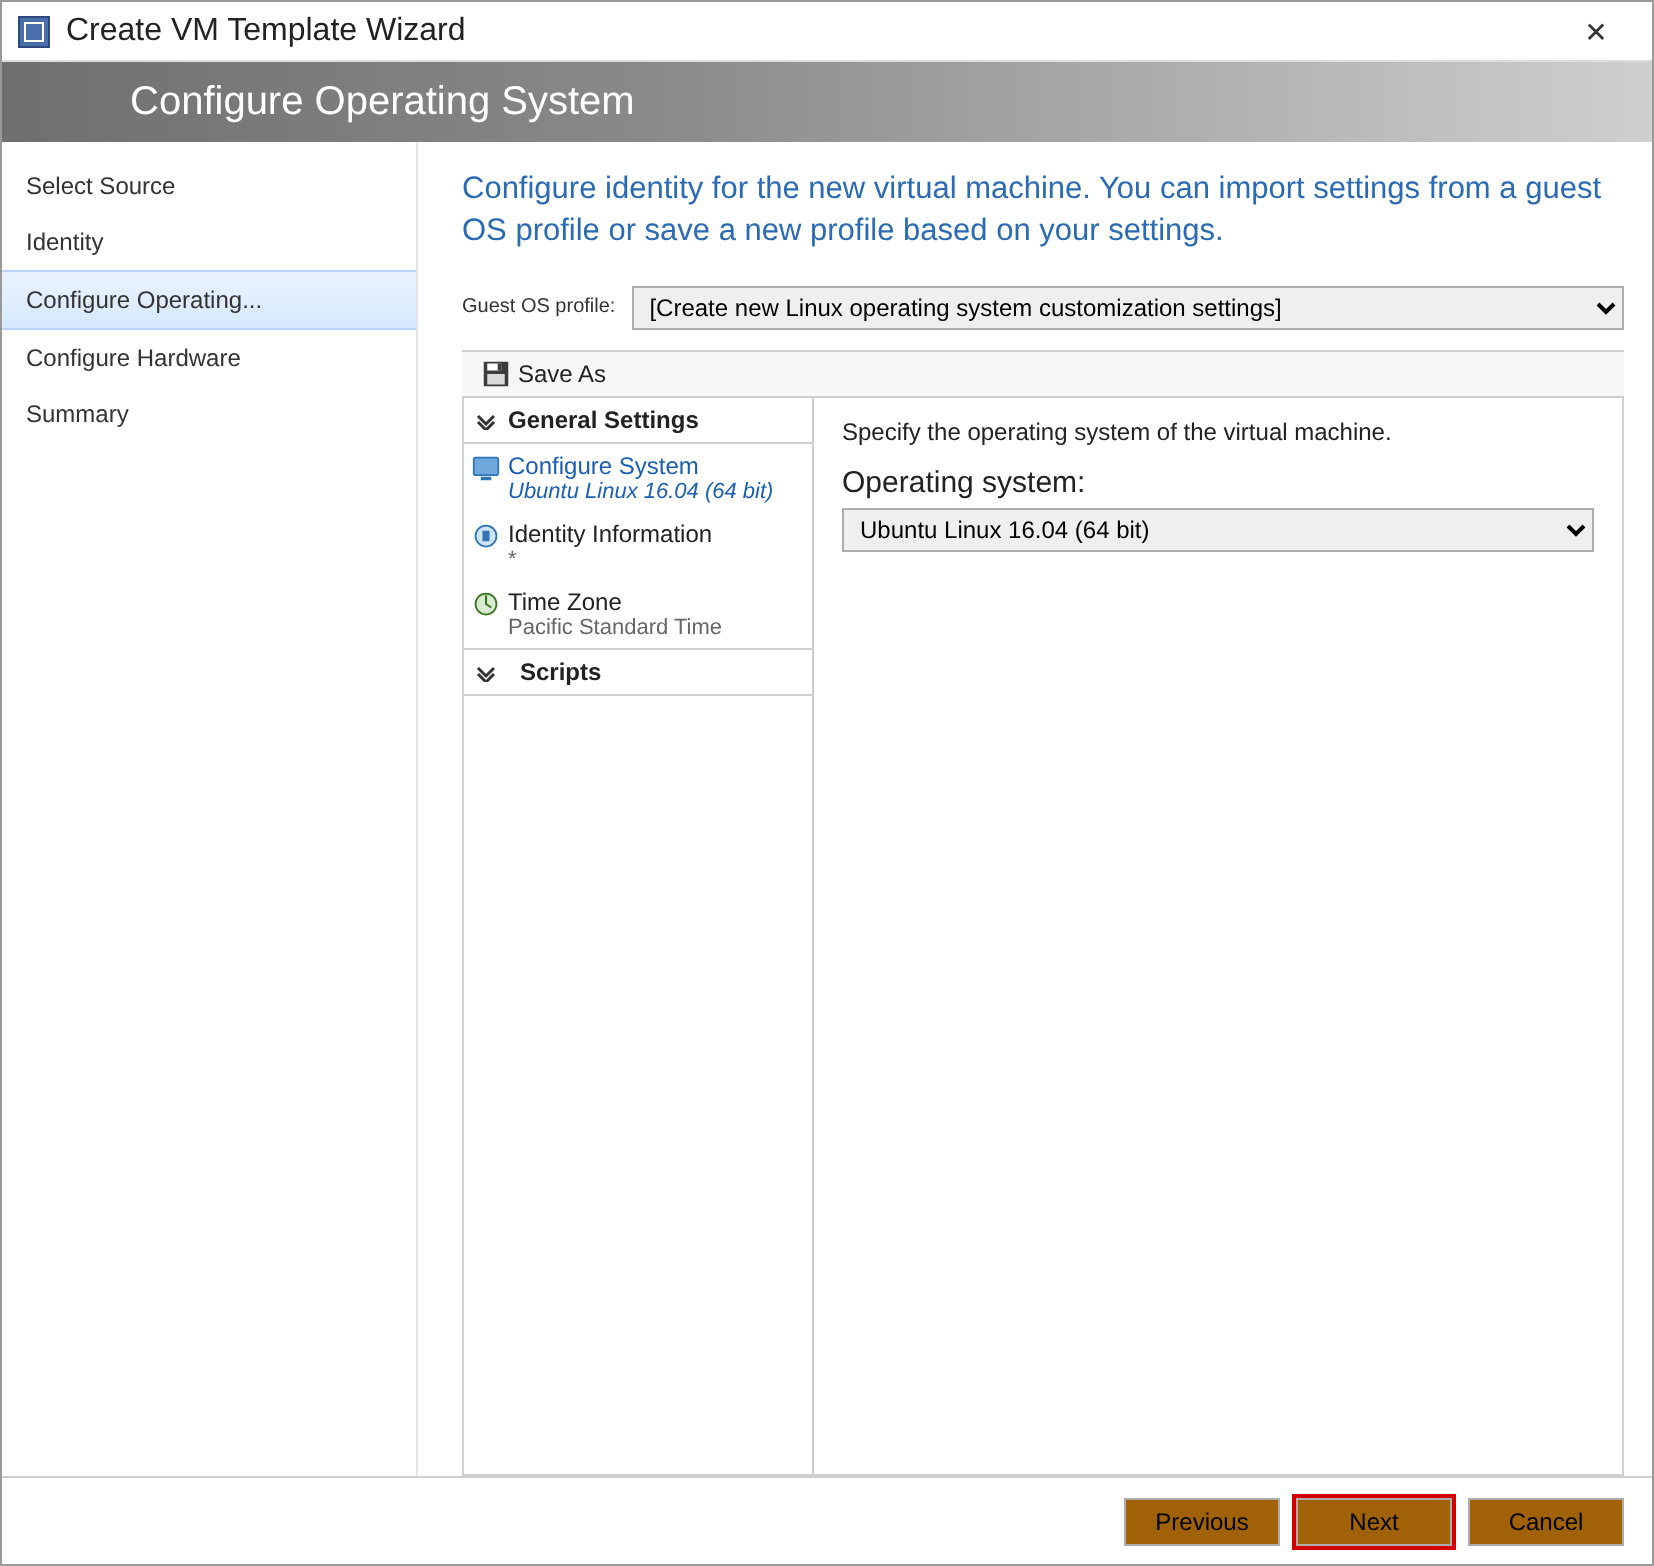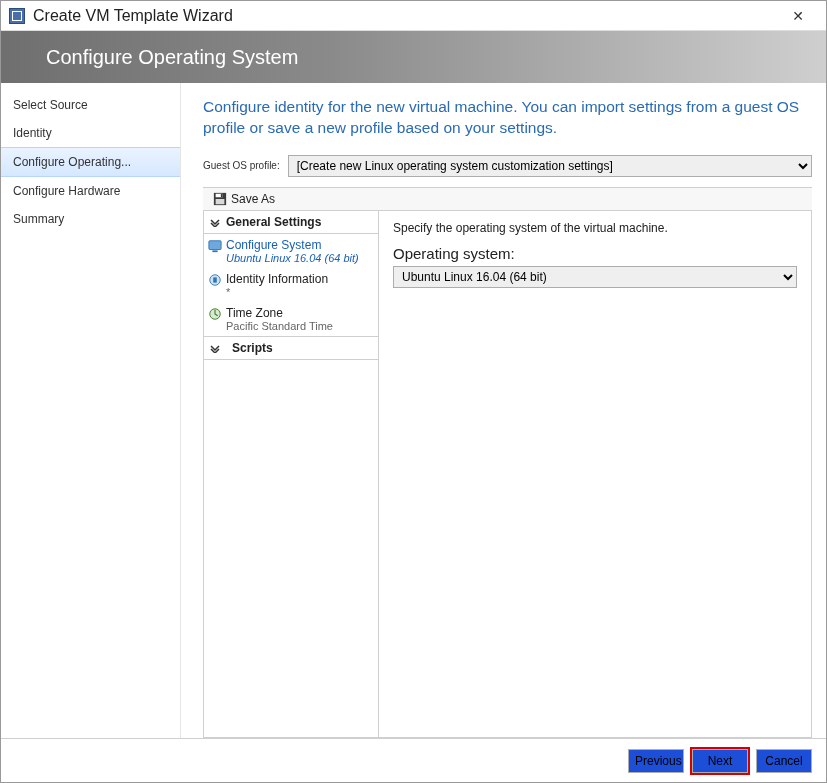--- a/index.html
+++ b/index.html
@@ -3,23 +3,23 @@
 <meta charset="utf-8">
 <style>
   * { box-sizing: border-box; }
   html, body { margin:0; padding:0; font-family: "Segoe UI", Tahoma, sans-serif; font-size:12px; color:#222; background:#fff; }
   .window { width:827px; height:783px; border:1px solid #999; display:flex; flex-direction:column; background:#fff; }
   .titlebar { height:30px; display:flex; align-items:center; padding:0 8px; border-bottom:1px solid #ddd; background:#fff; }
   .titlebar .app-icon { width:16px; height:16px; background:#4a6ea9; border:1px solid #2c4a7a; margin-right:8px; position:relative; }
   .titlebar .app-icon::after{content:"";position:absolute;inset:2px;border:1px solid #fff;}
   .titlebar .title { flex:1; font-size:16px; }
   .titlebar .close { width:40px; text-align:center; font-size:14px; color:#333; cursor:pointer; }
-  .banner { height:52px; background:linear-gradient(to right,#6f6f6f 0%,#8a8a8a 40%,#cfcfcf 100%); display:flex; align-items:center; padding-left:45px; color:#fff; font-size:20px; font-weight:300; }
+  .banner { height:40px; background:linear-gradient(to right,#6f6f6f 0%,#8a8a8a 40%,#cfcfcf 100%); display:flex; align-items:center; padding-left:64px; color:#fff; font-size:20px; font-weight:300; }
   .body { flex:1; display:flex; min-height:0; }
-  .nav { width:180px; border-right:1px solid #e5e5e5; background:#fff; padding-top:8px; }
+  .nav { width:208px; border-right:1px solid #e5e5e5; background:#fff; padding-top:8px; }
   .nav-item { padding:7px 12px; font-size:12px; color:#333; cursor:pointer; white-space:nowrap; overflow:hidden; text-overflow:ellipsis; }
   .nav-item.selected { background:linear-gradient(#eaf3ff,#d6e8ff); border-top:1px solid #b8d6fb; border-bottom:1px solid #b8d6fb; }
   .content { flex:1; display:flex; flex-direction:column; padding:14px 14px 0 22px; min-width:0; }
   .intro { color:#2a6bb4; font-size:15.5px; line-height:1.35; margin-bottom:16px; }
   .row-profile { display:flex; align-items:center; gap:8px; margin-bottom:10px; }
   .lbl { font-size:10px; color:#333; }
   select.combo { flex:1; height:22px; font-size:12px; border:1px solid #adadad; background:#efefef; padding:0 4px; }
   .toolbar { display:flex; align-items:center; height:24px; border:1px solid #cfcfcf; border-left:none; border-right:none; background:#f7f7f7; padding-left:4px; gap:4px; }
   .toolbar .tb-btn { display:flex; align-items:center; gap:4px; padding:2px 6px; cursor:pointer; }
   .disk-icon { width:14px; height:14px; display:inline-block; }
@@ -31,21 +31,21 @@
   .tree-item .ti-icon { position:absolute; left:4px; top:5px; width:14px; height:14px; }
   .tree-item .ti-title { font-size:12px; color:#222; }
   .tree-item .ti-sub { font-size:11px; color:#666; padding-left:0px; }
   .tree-item.selected .ti-title { color:#1a5fb4; }
   .tree-item.selected .ti-sub { color:#1a5fb4; font-style:italic; }
   .detail { flex:1; padding:10px 14px; overflow:auto; }
   .detail .hint { font-size:12px; margin-bottom:10px; }
   .detail .field-label { font-size:15px; margin-bottom:4px; }
   select.os { width:100%; height:22px; font-size:12px; border:1px solid #adadad; background:#efefef; padding:0 4px; }
   .footer { height:44px; border-top:1px solid #cfcfcf; display:flex; align-items:center; justify-content:flex-end; gap:8px; padding:0 14px; background:#fff; }
-  .btn { width:56px; height:24px; border:1px solid #adadad; background:#1d4ed8; font-size:12px; cursor:pointer; }
+  .btn { width:78px; height:24px; border:1px solid #adadad; background:#a16207; font-size:12px; cursor:pointer; }
   .btn.highlight { outline:2px solid #d40000; outline-offset:0; }
   svg { display:block; }
 </style>
 </head>
 <body>
 
 <div class="window">
 
   <div class="titlebar">
     <span class="app-icon"></span>

